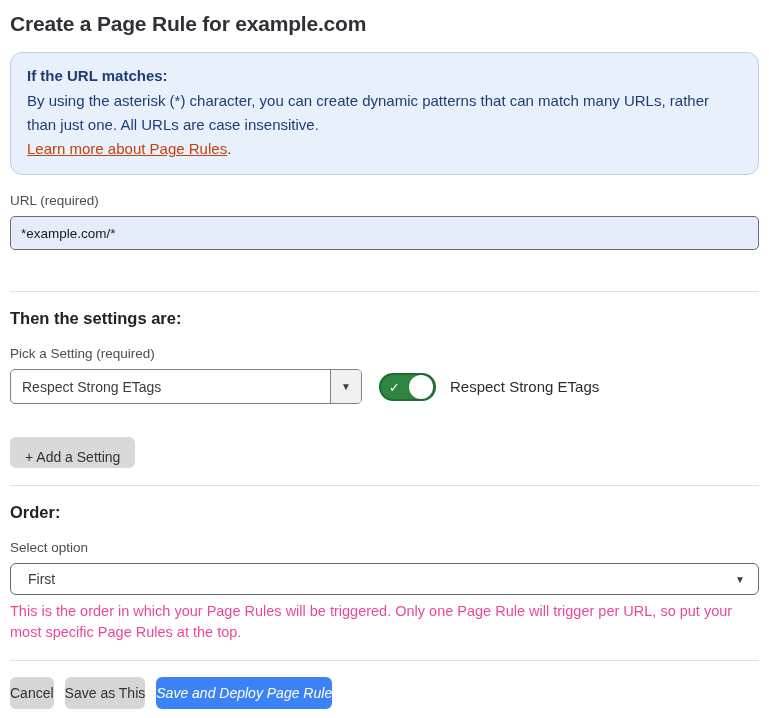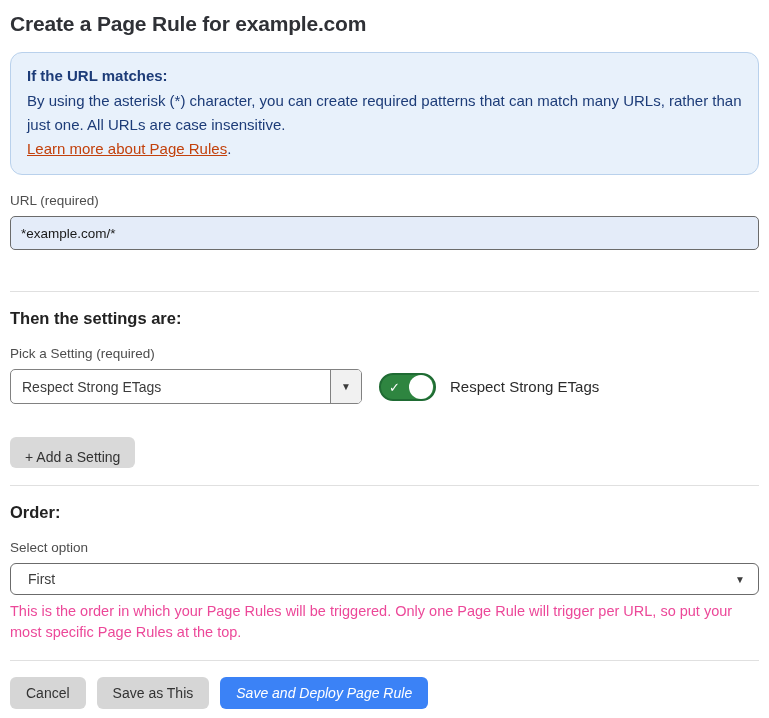--- a/index.html
+++ b/index.html
@@ -193,35 +193,35 @@
     align-items: center;
     gap: 11px;
   }
   .btn {
     height: 32px;
     border: none;
     border-radius: 6px;
     font-family: "Liberation Sans", "DejaVu Sans", sans-serif;
     font-size: 14px;
     cursor: pointer;
-    padding: 0 16px;
+    padding: 0 0;
   }
   .btn-gray { background: #d6d6d6; color: #333; }
   .btn-primary { background: #3b82f6; color: #ffffff; font-style: italic; }
 </style>
 </head>
 <body>
 
 <div class="page">
 
   <h1 class="page-title">Create a Page Rule for example.com</h1>
 
   <div class="info-box">
     <div class="info-heading">If the URL matches:</div>
-    <div class="info-body">By using the asterisk (*) character, you can create required patterns that can match many URLs, rather than just one. All URLs are case insensitive.</div>
+    <div class="info-body">By using the asterisk (*) character, you can create dynamic patterns that can match many URLs, rather than just one. All URLs are case insensitive.</div>
     <div>
       <a class="info-link">Learn more about Page Rules</a><span class="info-link-period">.</span>
     </div>
   </div>
 
   <div class="field-label">URL (required)</div>
   <input class="url-input" type="text" value="*example.com/*" style="">
 
   <hr class="divider divider-1">
 

